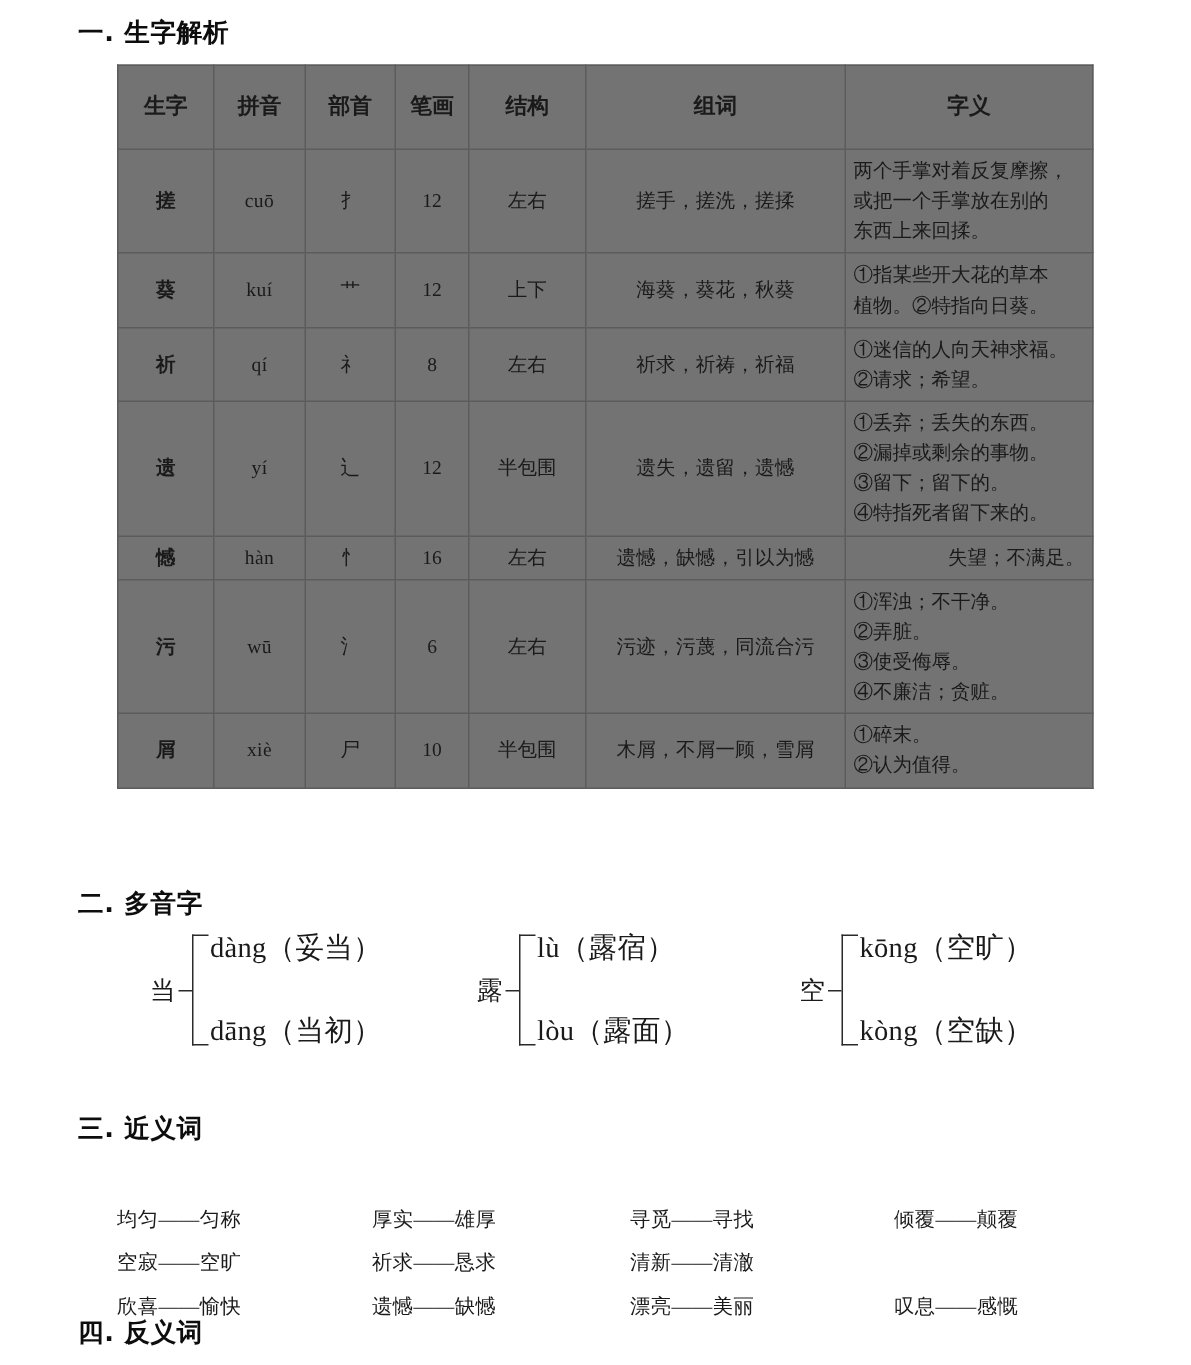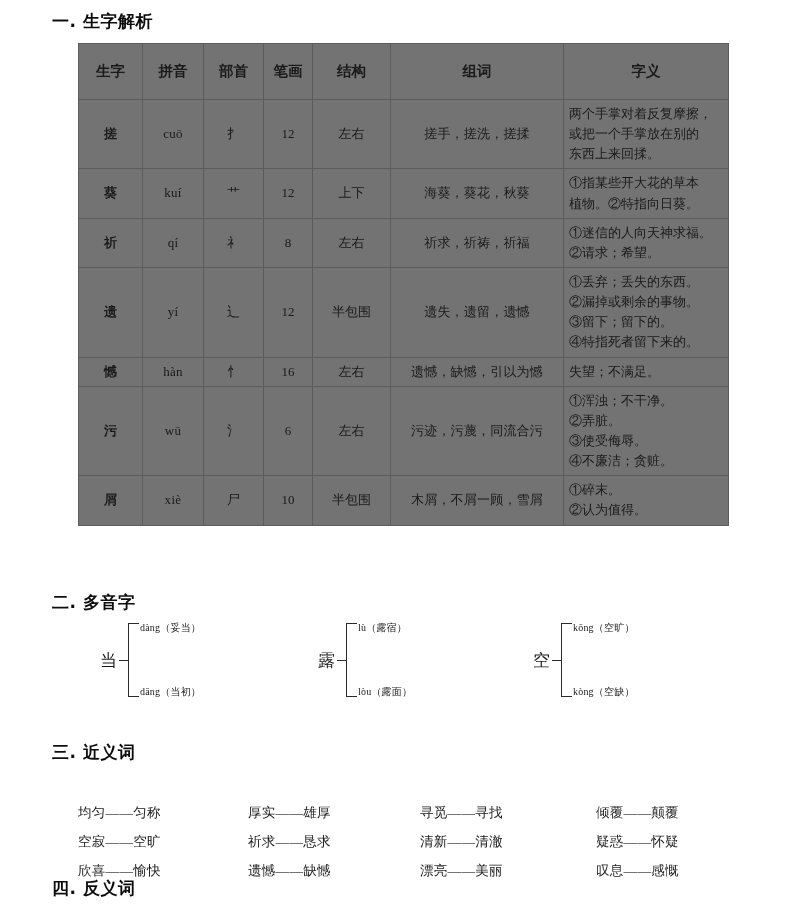--- a/index.html
+++ b/index.html
@@ -95,21 +95,21 @@
   }
   td.cell-def {
     text-align: left;
     font-size: 12px;
     line-height: 1.5;
     padding-left: 6px;
     padding-right: 4px;
     margin-top: 44px;
   }
   td.cell-def.center-def {
-    text-align: left;
+    text-align: right;
   }
   .def-line { display: block; white-space: nowrap; }
 
   
   .poly-area {
     position: absolute;
     left: 78px;
     top: 612px;
     width: 700px;
     height: 100px;
@@ -142,21 +142,21 @@
     box-sizing: border-box;
   }
   .poly-readings {
     display: flex;
     flex-direction: column;
     justify-content: space-between;
     height: 74px;
     margin-left: 1px;
   }
   .poly-reading {
-    font-size: 10px;
+    font-size: 19px;
     white-space: nowrap;
     line-height: 1;
     font-family: "Liberation Serif", "DejaVu Serif", serif;
     letter-spacing: 0.2px;
   }
 
   
   .syn-area {
     position: absolute;
     left: 78px;
@@ -340,21 +340,20 @@
       <div class="syn-row">
         <div class="syn-cell syn-c0">均匀——匀称</div>
         <div class="syn-cell syn-c1">厚实——雄厚</div>
         <div class="syn-cell syn-c2">寻觅——寻找</div>
         <div class="syn-cell syn-c3">倾覆——颠覆</div>
       </div>
       <div class="syn-row">
         <div class="syn-cell syn-c0">空寂——空旷</div>
         <div class="syn-cell syn-c1">祈求——恳求</div>
         <div class="syn-cell syn-c2">清新——清澈</div>
-        <div class="syn-cell syn-c3">疑惑——怀疑</div>
       </div>
       <div class="syn-row">
         <div class="syn-cell syn-c0">欣喜——愉快</div>
         <div class="syn-cell syn-c1">遗憾——缺憾</div>
         <div class="syn-cell syn-c2">漂亮——美丽</div>
         <div class="syn-cell syn-c3">叹息——感慨</div>
       </div>
     </div>
 
   <div class="section-heading" style="left:52px; top:877px;">四. 反义词</div>

